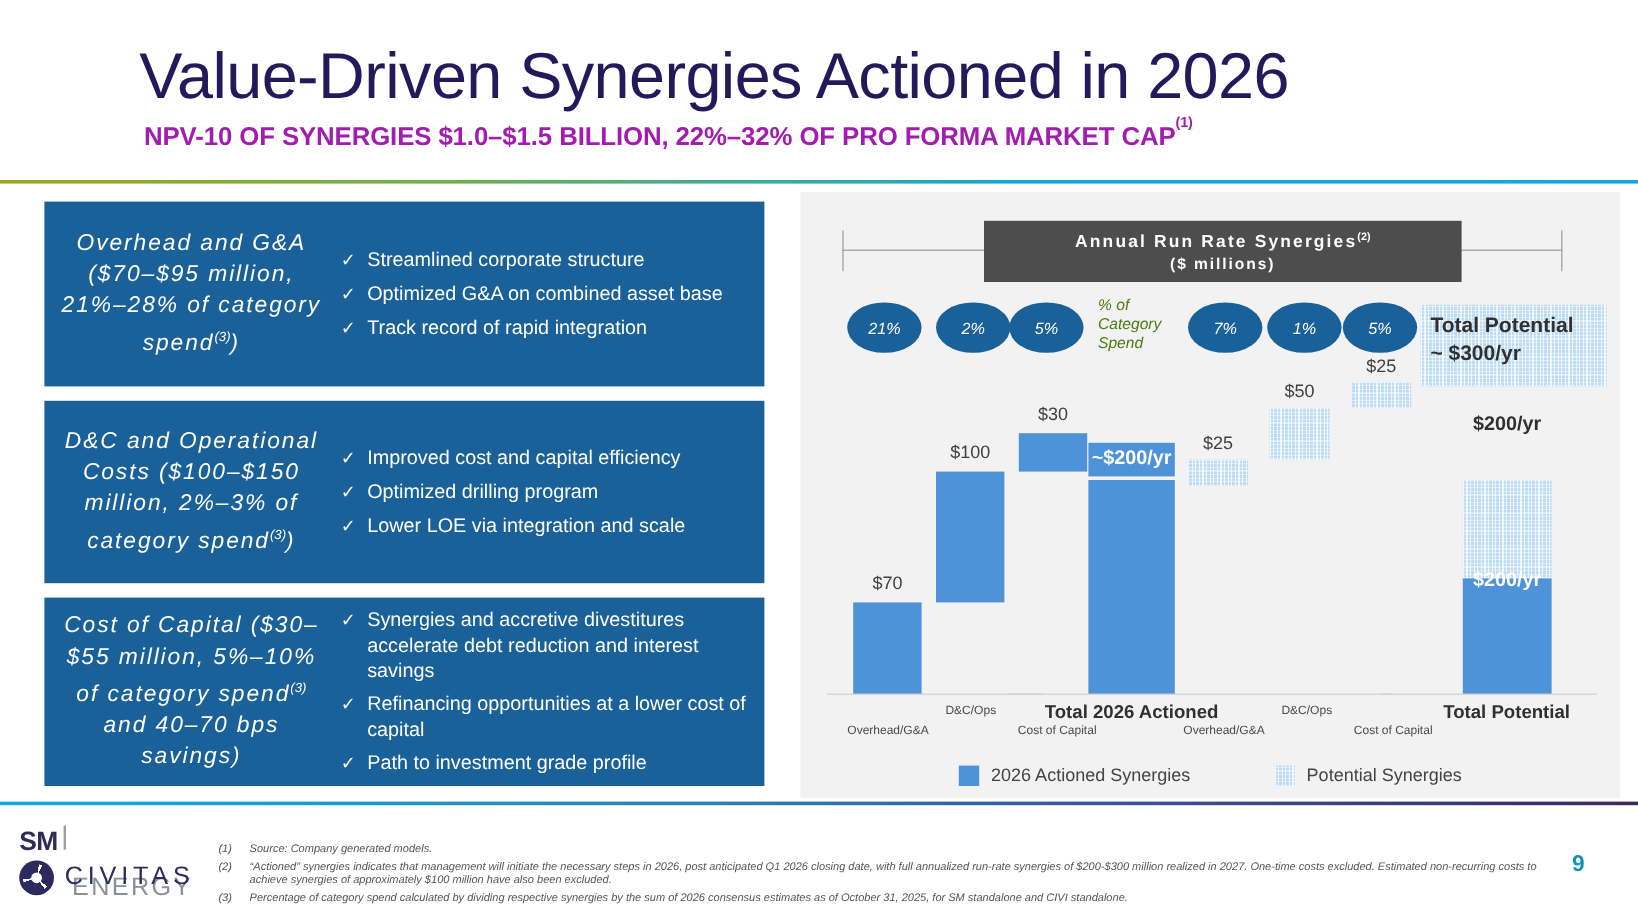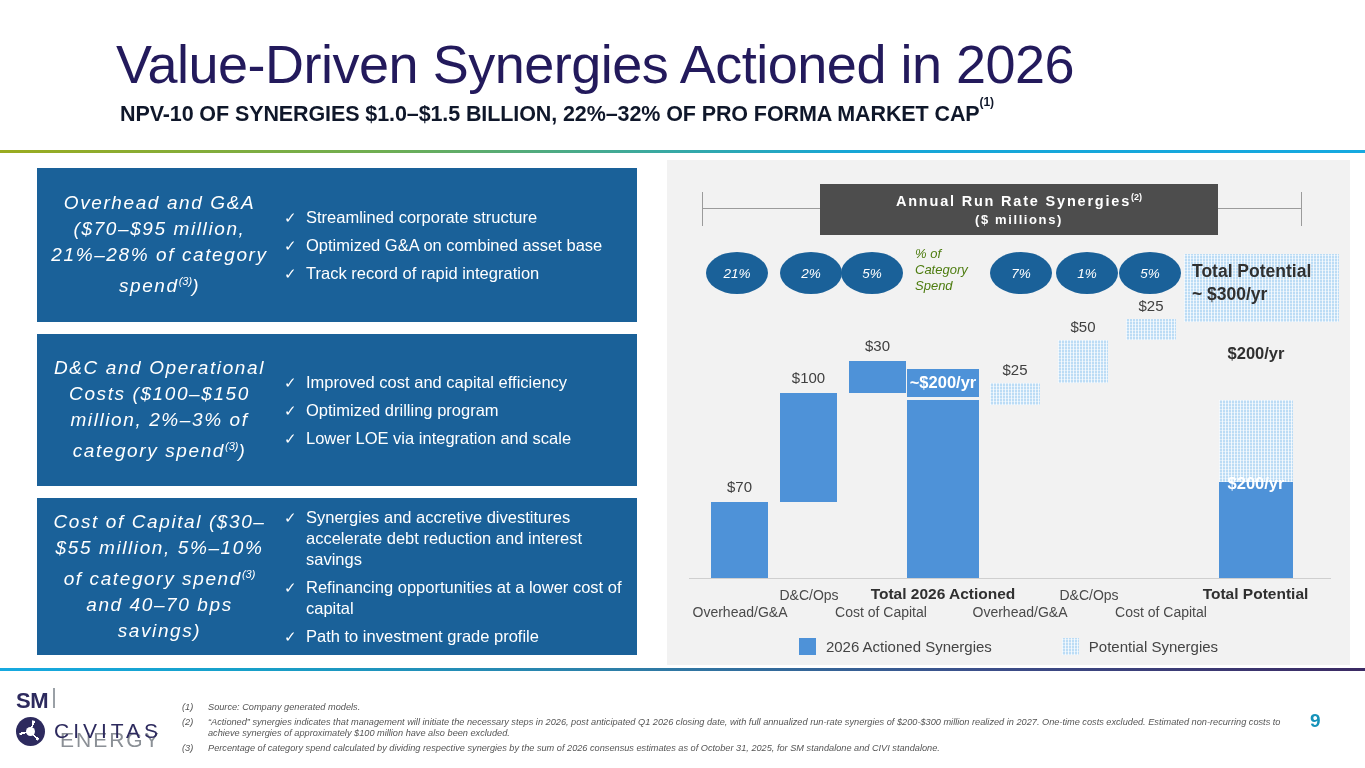--- a/index.html
+++ b/index.html
@@ -12,21 +12,21 @@
   .slide{position:relative;width:1365px;height:768px;}
 
   
   .title{
     position:absolute;left:116px;top:34px;
     font-size:54px;line-height:60px;font-weight:400;
     color:#231a5c;letter-spacing:-0.5px;white-space:nowrap;
   }
   .subtitle{
     position:absolute;left:120px;top:102px;
-    font-size:21.5px;font-weight:bold;color:#0f172a;
+    font-size:21.5px;font-weight:bold;color:#a21caf;
     letter-spacing:-0.1px;white-space:nowrap;
   }
   .subtitle sup{font-size:12px;top:-0.6em;position:relative;}
 
   .rule-top{
     position:absolute;left:0;top:150px;width:1365px;height:3px;
     background:linear-gradient(90deg,#9aab1f 0%,#6fae52 28%,#3aa9a0 48%,#17a6d6 62%,#16a9e0 100%);
   }
   .rule-bottom{
     position:absolute;left:0;top:668px;width:1365px;height:3px;
@@ -101,21 +101,21 @@
   .vlabel{
     position:absolute;font-size:15px;color:#404040;text-align:center;white-space:nowrap;
   }
   .inbar{
     position:absolute;font-size:16.5px;font-weight:bold;color:#ffffff;
     text-align:center;white-space:nowrap;
   }
   .inbar.dark{color:#303030;}
   .axisline{position:absolute;height:1px;background:#cfcfcf;}
   .catlabel{
-    position:absolute;font-size:14px;color:#4a4a4a;text-align:center;white-space:nowrap;
+    position:absolute;font-size:10px;color:#4a4a4a;text-align:center;white-space:nowrap;
   }
   .catlabel.bold{font-weight:bold;color:#303030;font-size:15.5px;}
 
   .legend{position:absolute;left:667px;top:633px;width:683px;height:26px;
           display:flex;align-items:center;justify-content:center;gap:70px;}
   .legitem{display:flex;font-size:15px;color:#444;}
   .legswatch{width:17px;height:17px;margin-right:10px;}
   .legswatch.solid{background:#4e92d8;}
   .legswatch.hatch{
     background-color:#bcdcf5;

